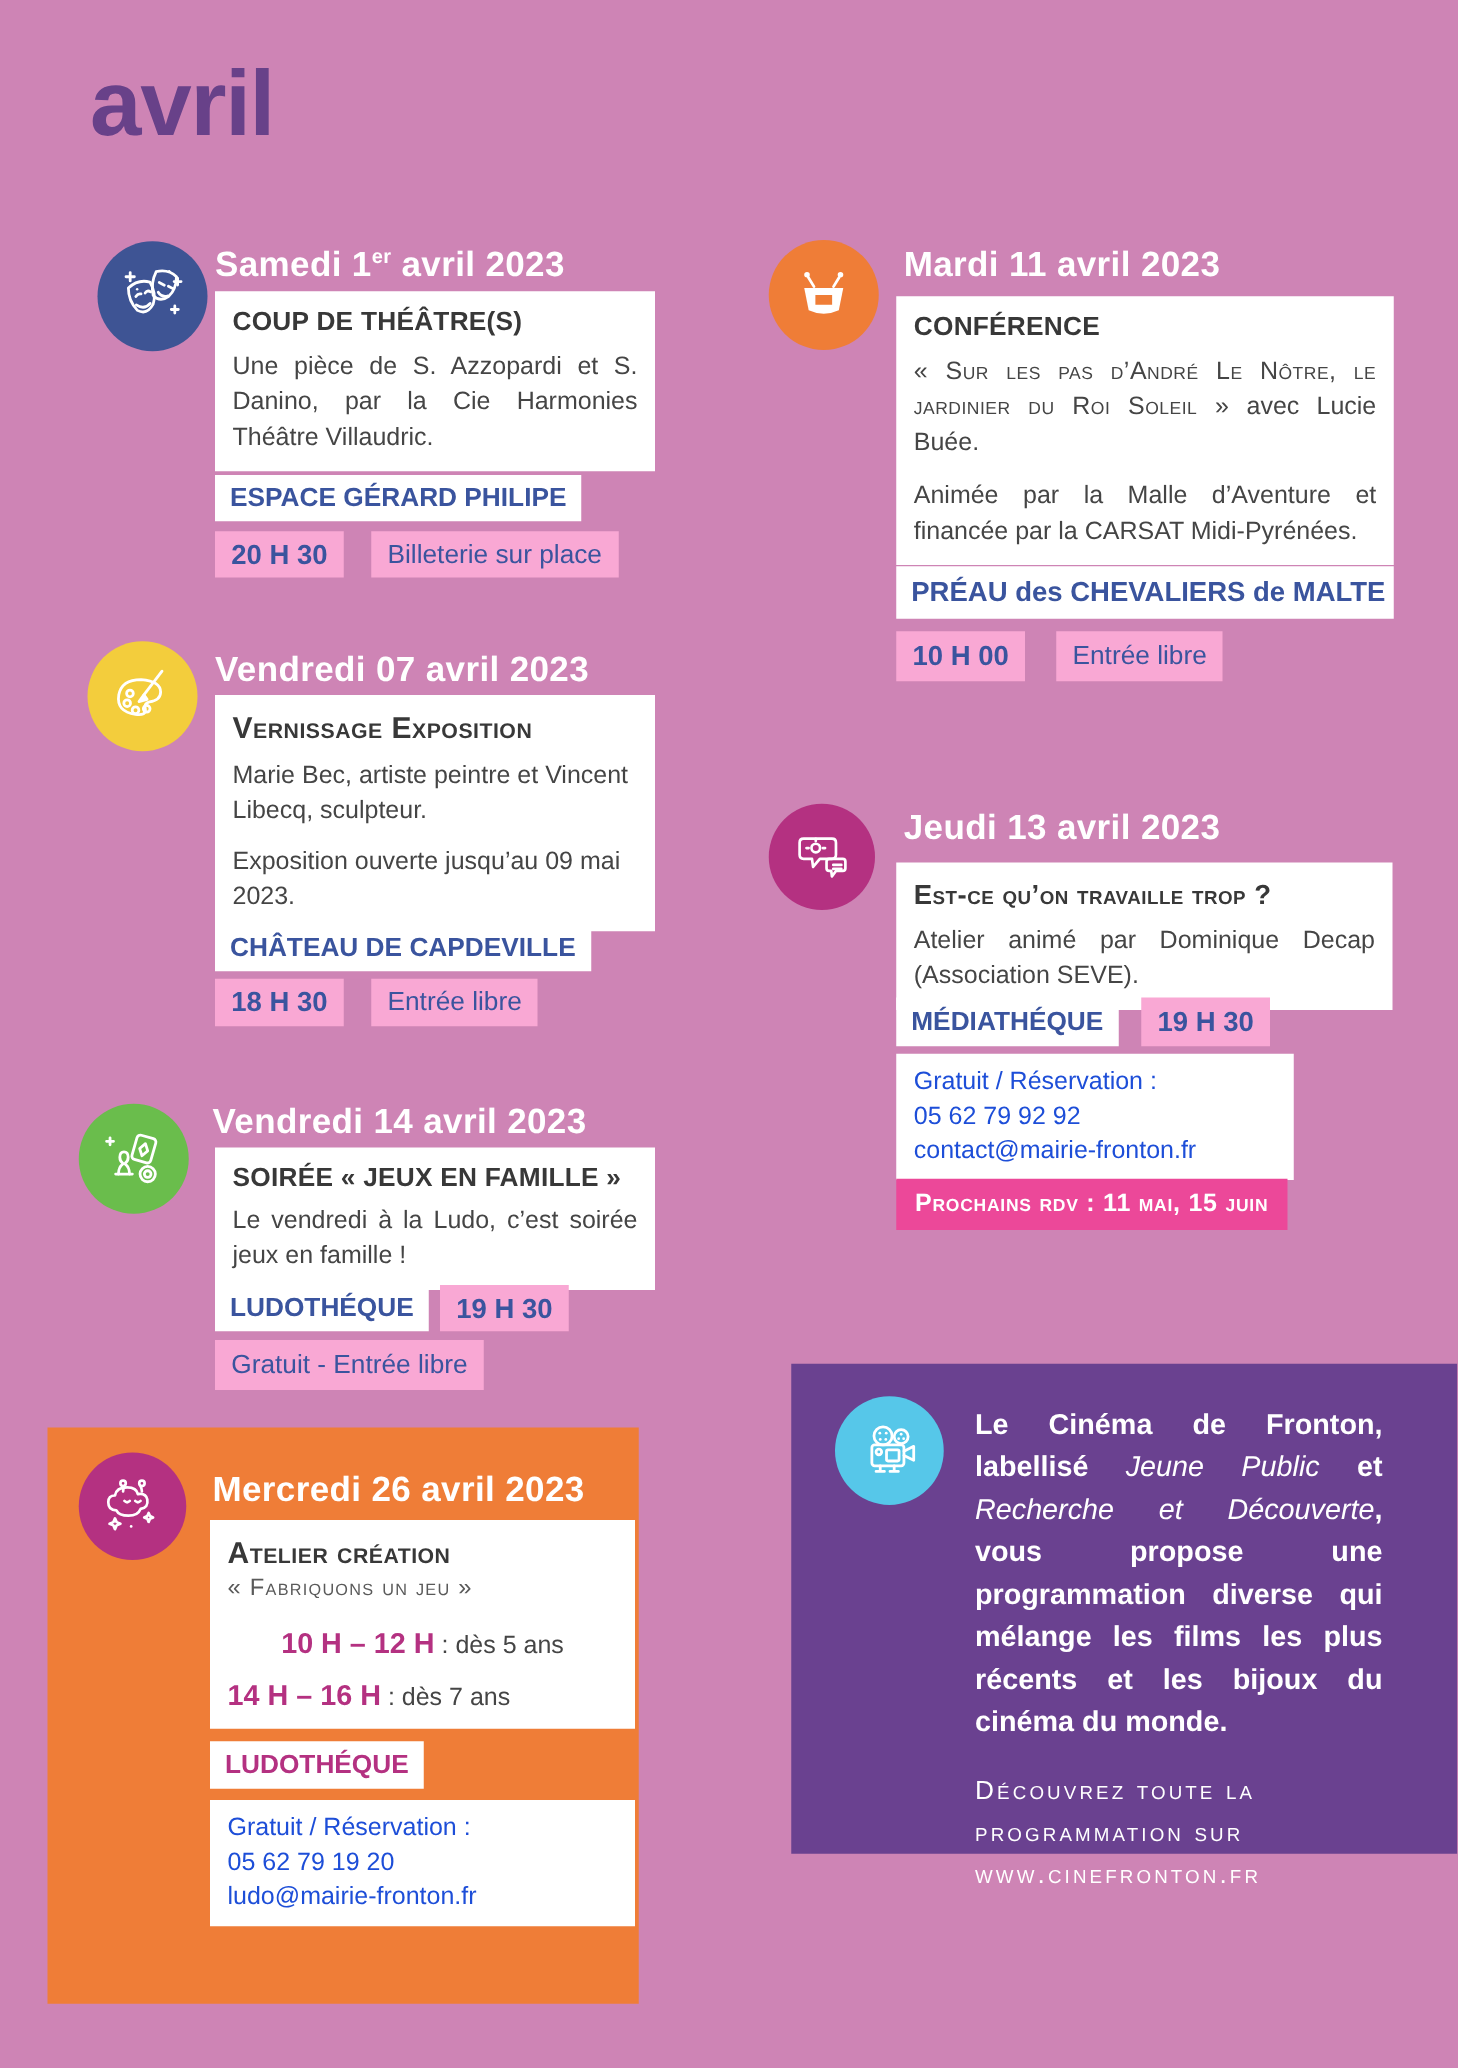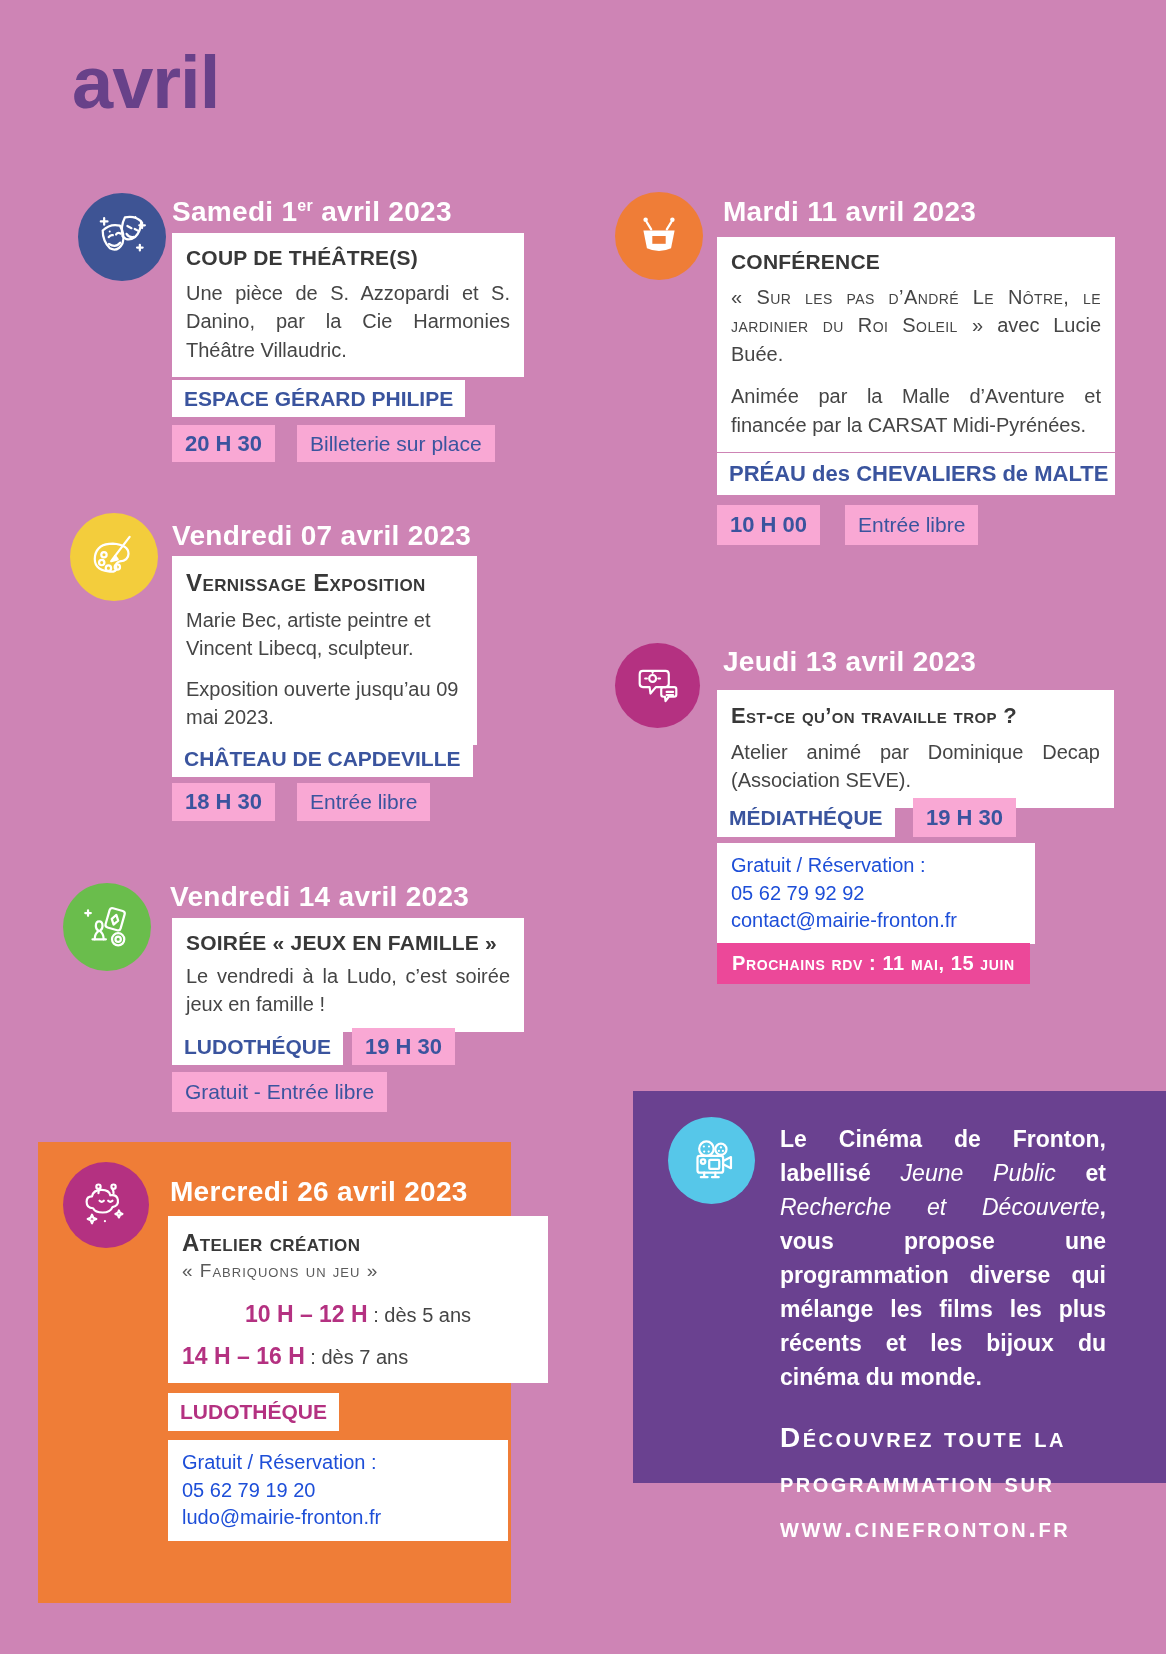--- a/index.html
+++ b/index.html
@@ -28,21 +28,21 @@
   .banner{position:absolute;background:#ec4899;color:#fff;font-weight:700;font-size:20px;
           font-variant:small-caps;display:inline-flex;align-items:center;padding:0 15px;
           letter-spacing:.6px;white-space:nowrap;}
   .panel-orange{position:absolute;left:38px;top:1142px;width:473px;height:461px;background:#ef7d37;}
   .panel-purple{position:absolute;left:633px;top:1091px;width:533px;height:392px;background:#6a4190;}
   .slot{margin-top:15px;font-size:20px;color:#454545;white-space:nowrap;}
   .slot .t{color:#b43181;font-weight:700;font-size:23px;}
   .cinema{position:absolute;left:780px;top:1122px;width:326px;color:#fff;}
   .cinema .p{font-size:23px;font-weight:700;line-height:1.48;text-align:justify;}
   .cinema .it{font-weight:400;font-style:italic;}
-  .cinefoot{margin-top:22px;font-size:28px;font-variant:small-caps;letter-spacing:2.5px;line-height:1.6;font-weight:bold;}
+  .cinefoot{margin-top:22px;font-size:21px;font-variant:small-caps;letter-spacing:2.5px;line-height:1.6;}
   svg{display:block;}
 </style>
 </head>
 <body>
 
 <div class="page">
 
   <div class="logo">avril</div>
 
   <div class="circle" style="left:78px;top:193px;width:88px;height:88px;background:#3e5494;">
@@ -82,21 +82,21 @@
       <path d="M25 14 q-14 0 -16 11 q-2 12 12 14 q8 1 7 -4 q-1 -4 3 -5 q8 -1 8 -7 q0 -8 -14 -9 z"></path>
       <circle cx="17" cy="24" r="2.4"></circle>
         <circle cx="15" cy="31" r="2.4"></circle>
         <circle cx="21" cy="36" r="2.4"></circle>
         <circle cx="29" cy="35" r="2.4"></circle>
       <path d="M40 8 L27 25"></path>
         <path d="M27 25 l-3.5 4.8 l5.8 -1.6 z" fill="#fff"></path>
     </svg>
   </div>
   <div class="date" style="left:172px;top:520px;">Vendredi 07 avril 2023</div>
-  <div class="wbox" style="left:172px;top:556px;width:305px;">
+  <div class="wbox" style="left:172px;top:556px;width:352px;">
     <div class="titleSC" style="font-size:24px;">Vernissage Exposition</div>
     <div class="para" style="text-align:left;">Marie Bec, artiste peintre et Vincent Libecq, sculpteur.</div>
     <div class="para" style="text-align:left;margin-top:12px;">Exposition ouverte jusqu’au 09 mai 2023.</div>
   </div>
   <div class="venue" style="left:172px;top:740px;height:37px;">CHÂTEAU DE CAPDEVILLE</div>
   <div class="chip bold" style="left:172px;top:783px;height:38px;">18 H 30</div>
   <div class="chip" style="left:297px;top:783px;height:38px;">Entrée libre</div>
 
   <div class="circle" style="left:63px;top:883px;width:88px;height:88px;background:#6abd4c;">
     <svg width="58" height="58" viewBox="0 0 52 52" fill="none" stroke="#fff" stroke-width="2" stroke-linecap="round" stroke-linejoin="round">
@@ -129,21 +129,21 @@
         <circle cx="33" cy="9" r="2"></circle>
       <path d="M20 11 q-1 2 -1 4 M32 11 q1 2 1 4"></path>
       <path d="M14 29 q-6 0 -6 -6 q0 -5 5 -5 q1 -6 9 -6 q7 0 8 5 q6 -1 7 4 q1 6 -5 7 q-2 5 -9 5 q-7 0 -9 -4 z"></path>
       <path d="M20 22 q2 2 4 0 M28 22 q2 2 4 0"></path>
       <path d="M13 35 l1.2 2.8 l2.8 1.2 l-2.8 1.2 l-1.2 2.8 l-1.2 -2.8 l-2.8 -1.2 l2.8 -1.2 z"></path>
       <path d="M38 31 l1 2.3 l2.3 1 l-2.3 1 l-1 2.3 l-1 -2.3 l-2.3 -1 l2.3 -1 z"></path>
       <circle cx="25" cy="41" r="1" fill="#fff" stroke="none"></circle>
     </svg>
   </div>
   <div class="date" style="left:170px;top:1176px;">Mercredi 26 avril 2023</div>
-  <div class="wbox" style="left:168px;top:1216px;width:380px;">
+  <div class="wbox" style="left:168px;top:1216px;width:340px;">
     <div class="titleSC" style="font-size:24px;">Atelier création</div>
     <div class="subSC">« Fabriquons un jeu »</div>
     <div class="slot" style="margin-top:19px;text-align:center;">
       <span class="t">10 H – 12 H</span><span> : dès 5 ans</span>
     </div>
     <div class="slot">
       <span class="t">14 H – 16 H</span><span> : dès 7 ans</span>
     </div>
   </div>
   <div class="venue magenta" style="left:168px;top:1393px;height:38px;">LUDOTHÉQUE</div>

